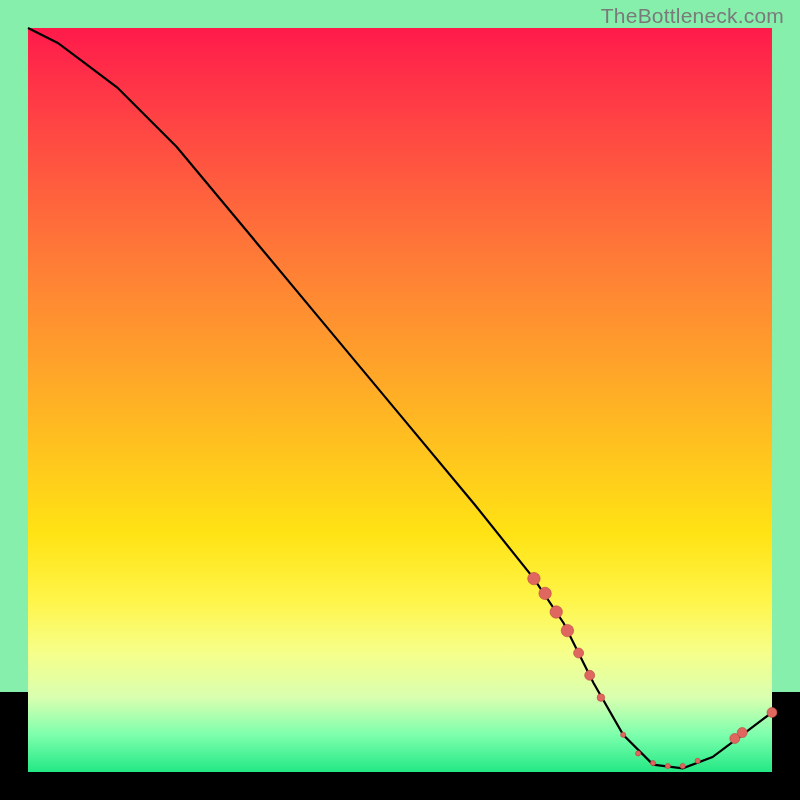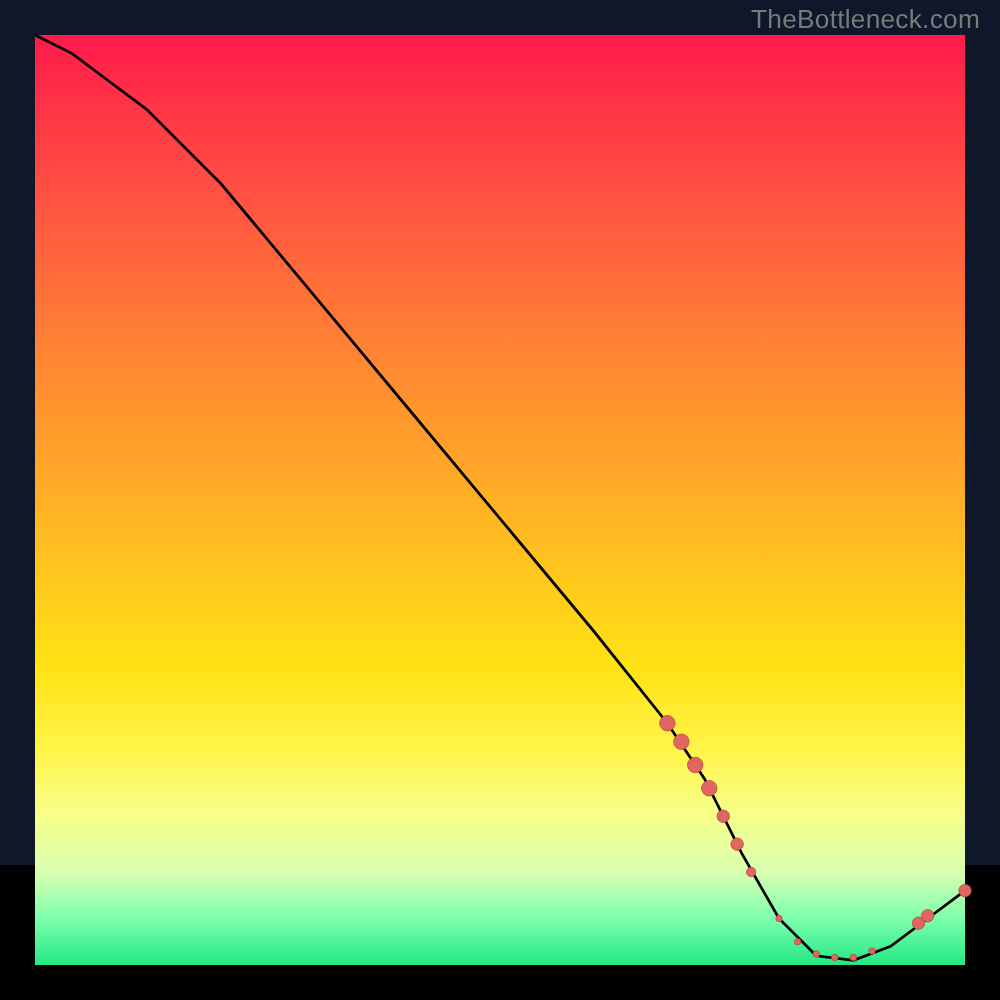--- a/index.html
+++ b/index.html
@@ -8,21 +8,21 @@
     width: 800px;
     height: 800px;
     background: #000;
     overflow: hidden;
     font-family: Arial, Helvetica, sans-serif;
   }
   .chart-wrap {
     position: relative;
     width: 800px;
     height: 692px;
-    background: #0f172a;
+    background: #86efac;
   }
   .watermark {
     position: absolute;
     top: 4px;
     right: 16px;
     color: #7a7a7a;
     font-size: 21px;
     font-weight: 500;
     letter-spacing: 0.2px;
     z-index: 5;

